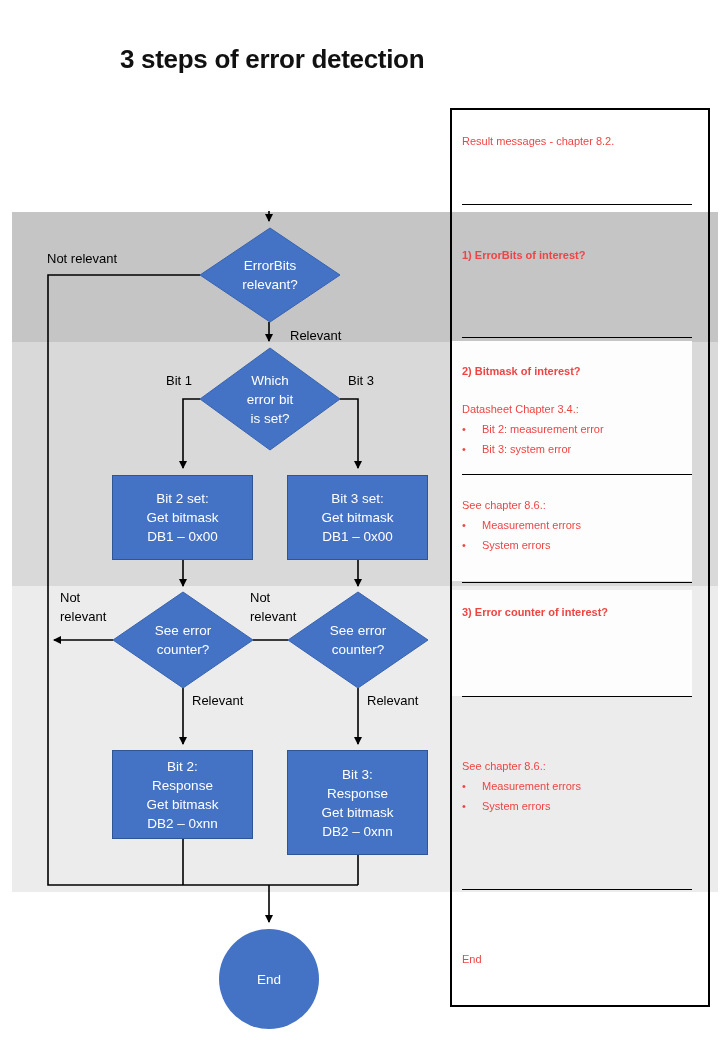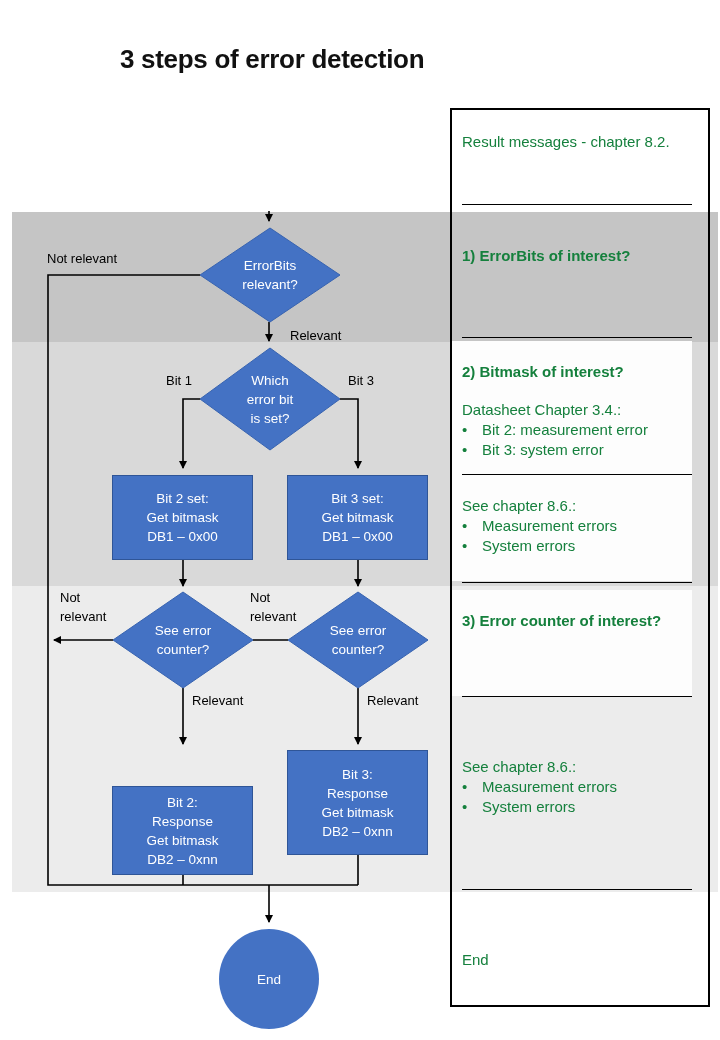--- a/index.html
+++ b/index.html
@@ -35,21 +35,21 @@
     display:flex; align-items:center; justify-content:center;
   }
   #start-node { left:215px; top:103px; width:108px; height:108px; }
   #end-node   { left:219px; top:929px; width:100px; height:100px; }
   .rect {
     position:absolute; background:#4472C4; border:1.5px solid #2F5597;
     display:flex; align-items:center; justify-content:center;
   }
   #rect-bit2-set { left:112px; top:475px; width:141px; height:85px; }
   #rect-bit3-set { left:287px; top:475px; width:141px; height:85px; }
-  #rect-bit2-resp { left:112px; top:750px; width:141px; height:89px;margin-top:36px; }
+  #rect-bit2-resp { left:112px; top:750px; width:141px; height:89px; }
   #rect-bit3-resp { left:287px; top:750px; width:141px; height:105px; }
   .diamond-label {
     position:absolute; display:flex; align-items:center; justify-content:center;
   }
   #dl1 { left:200px; top:228px; width:140px; height:94px; }
   #dl2 { left:200px; top:348px; width:140px; height:102px; }
   #dl3 { left:113px; top:592px; width:140px; height:96px; }
   #dl4 { left:288px; top:592px; width:140px; height:96px; }
 
   
@@ -61,29 +61,29 @@
   #lbl-notrel2 { left:60px;  top:588px; }
   #lbl-notrel3 { left:250px; top:588px; }
   #lbl-rel2    { left:192px; top:691px; }
   #lbl-rel3    { left:367px; top:691px; }
 
   
   #panel-border {
     position:absolute; left:450px; top:108px; width:260px; height:899px;
     border:2px solid #000; background:transparent;
   }
-  .ptext { position:absolute; left:462px; font-size:15px; color:#15803d; width:236px; line-height:19px; }
+  .ptext { position:absolute; left:462px; font-size:11px; color:#ef4444; width:236px; line-height:19px; }
   .ptext.bold { font-weight:bold; }
   .pdivider { position:absolute; left:462px; width:230px; border-top:1.5px solid #000; height:0; }
   #pd1 { top:204px; } #pd2 { top:337px; } #pd3 { top:474px; }
   #pd4 { top:582px; } #pd5 { top:696px; } #pd6 { top:889px; }
   #ps1 { top:132px; } #ps2 { top:246px; } #ps3t { top:362px; } #ps3s { top:400px; }
   #ps3b1 { top:420px; } #ps3b2 { top:440px; }
   #ps4s { top:496px; } #ps4b1 { top:516px; } #ps4b2 { top:536px; }
-  #ps5 { top:603px;margin-top:8px; }
+  #ps5 { top:603px; }
   #ps6s { top:757px; } #ps6b1 { top:777px; } #ps6b2 { top:797px; }
   #ps7 { top:950px; }
   .bullet-row { display:flex; }
   .bullet-glyph { width:20px; flex:0 0 20px; }
 </style>
 </head>
 <body>
 
 <div id="stage">
 

